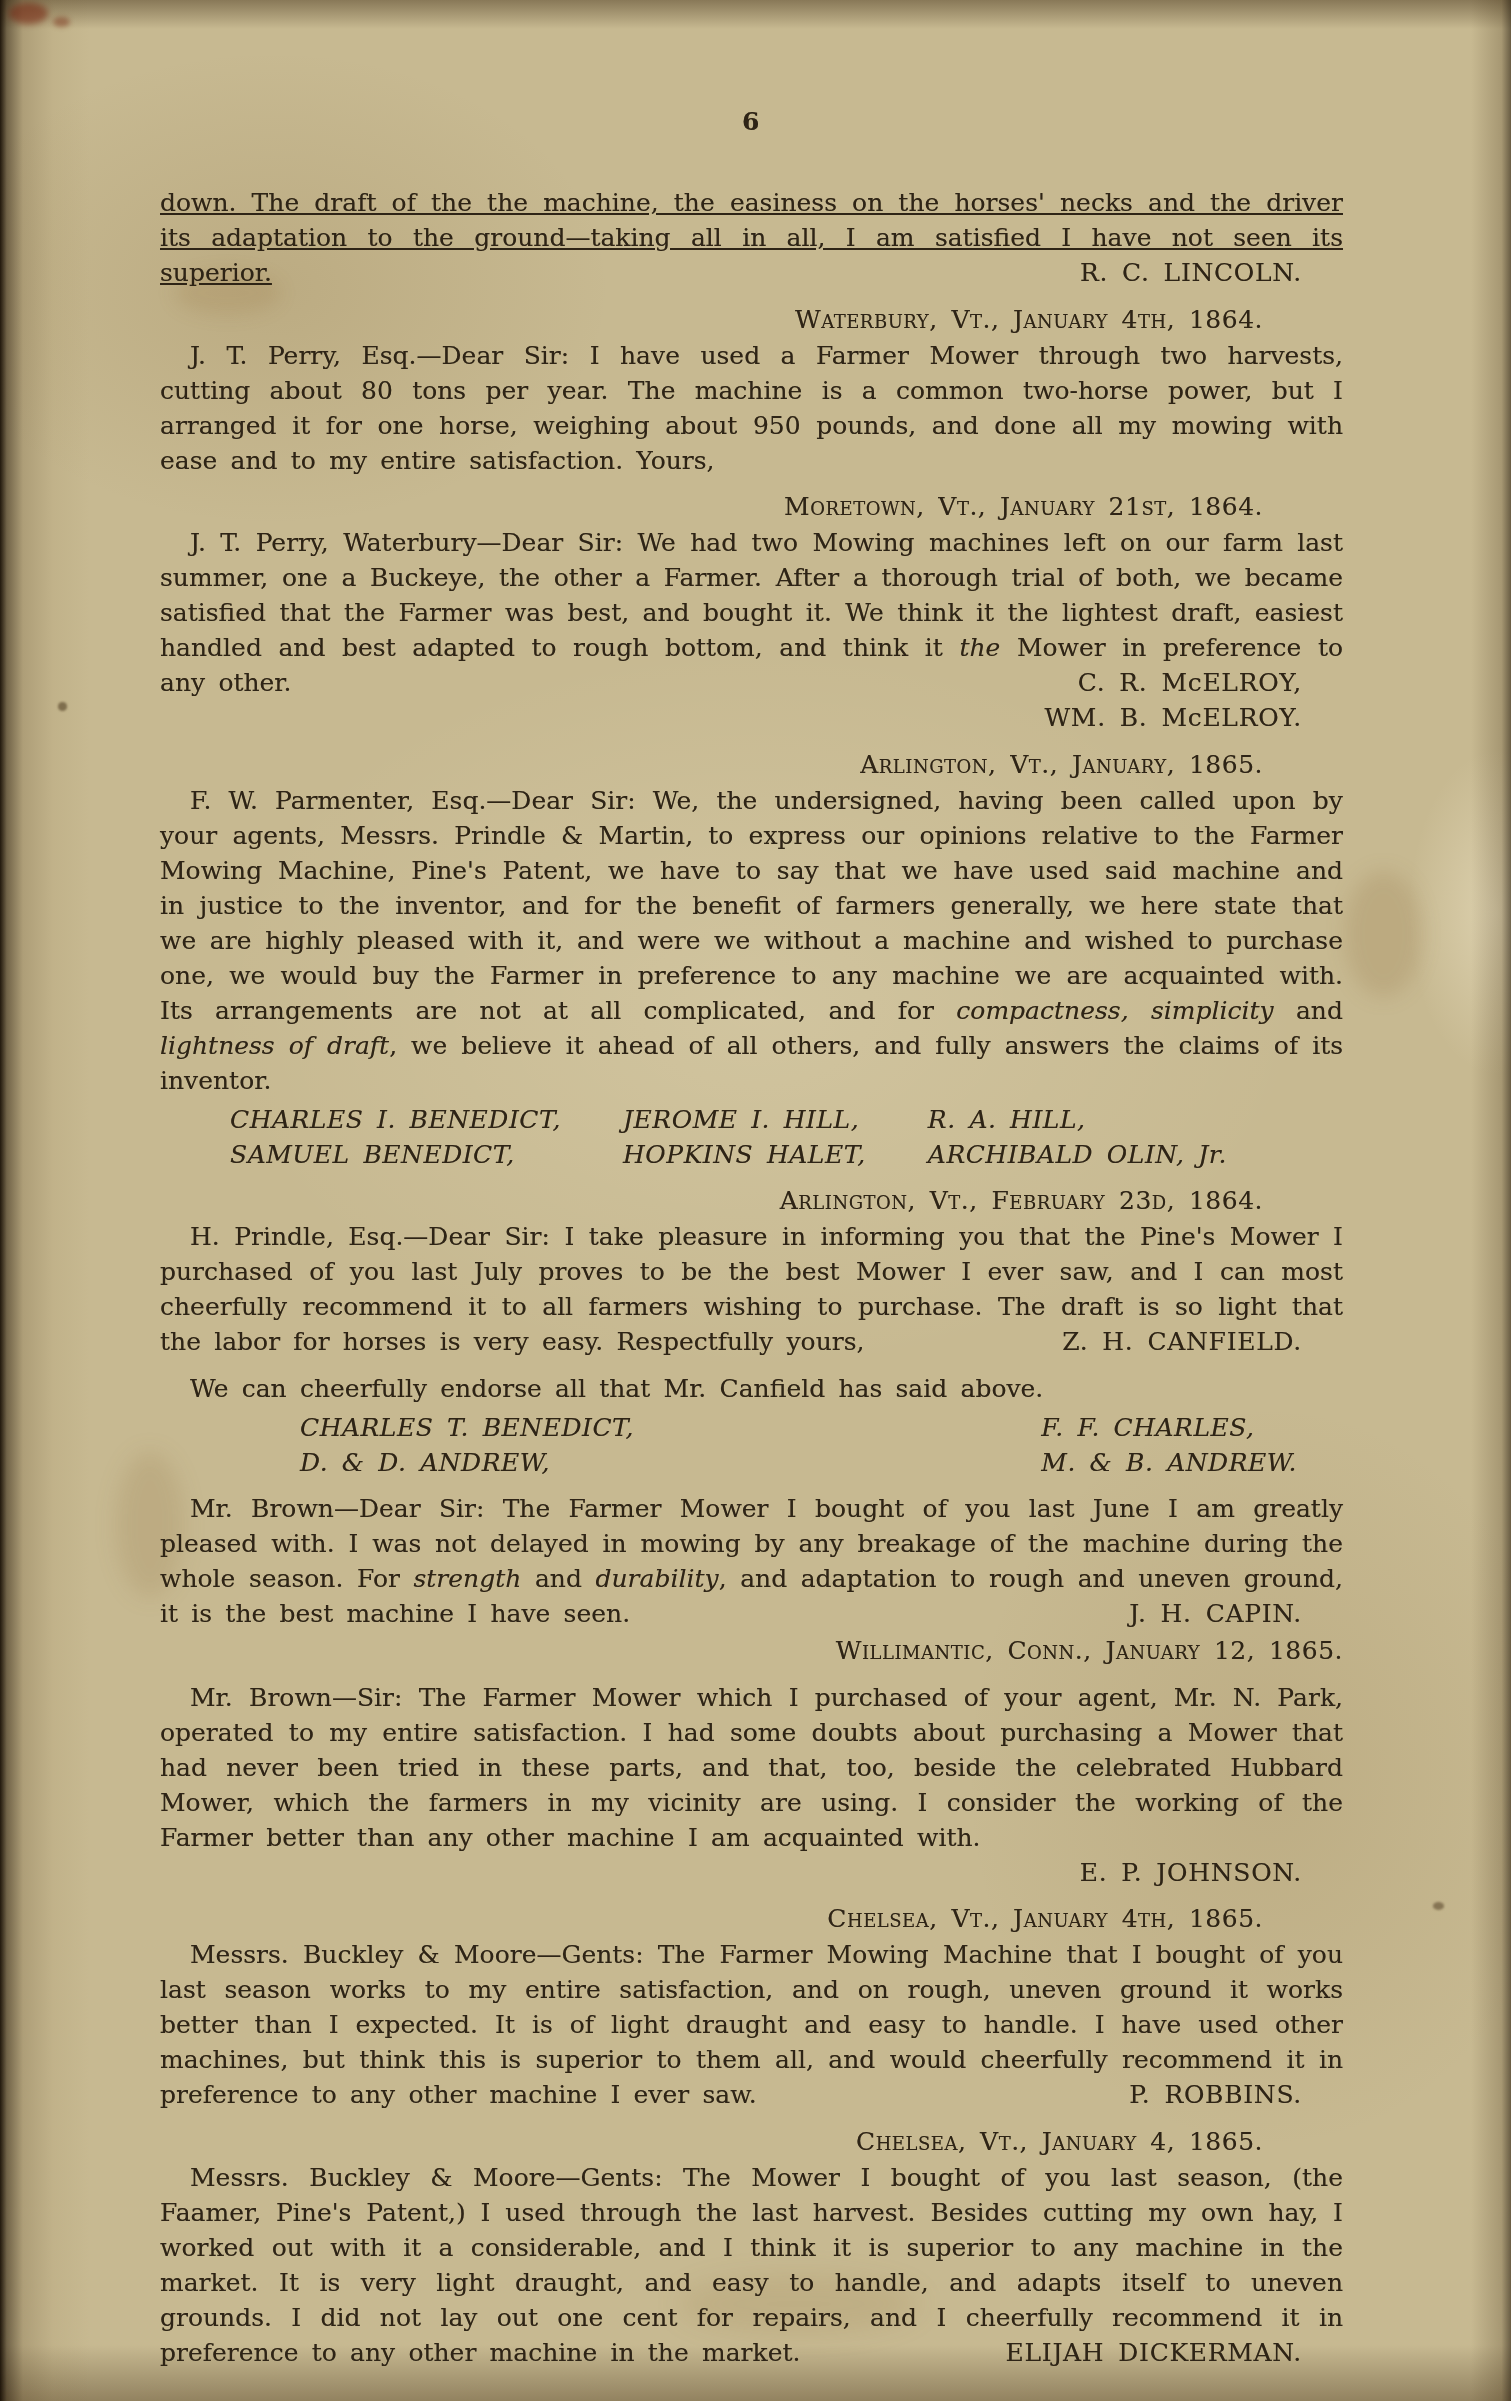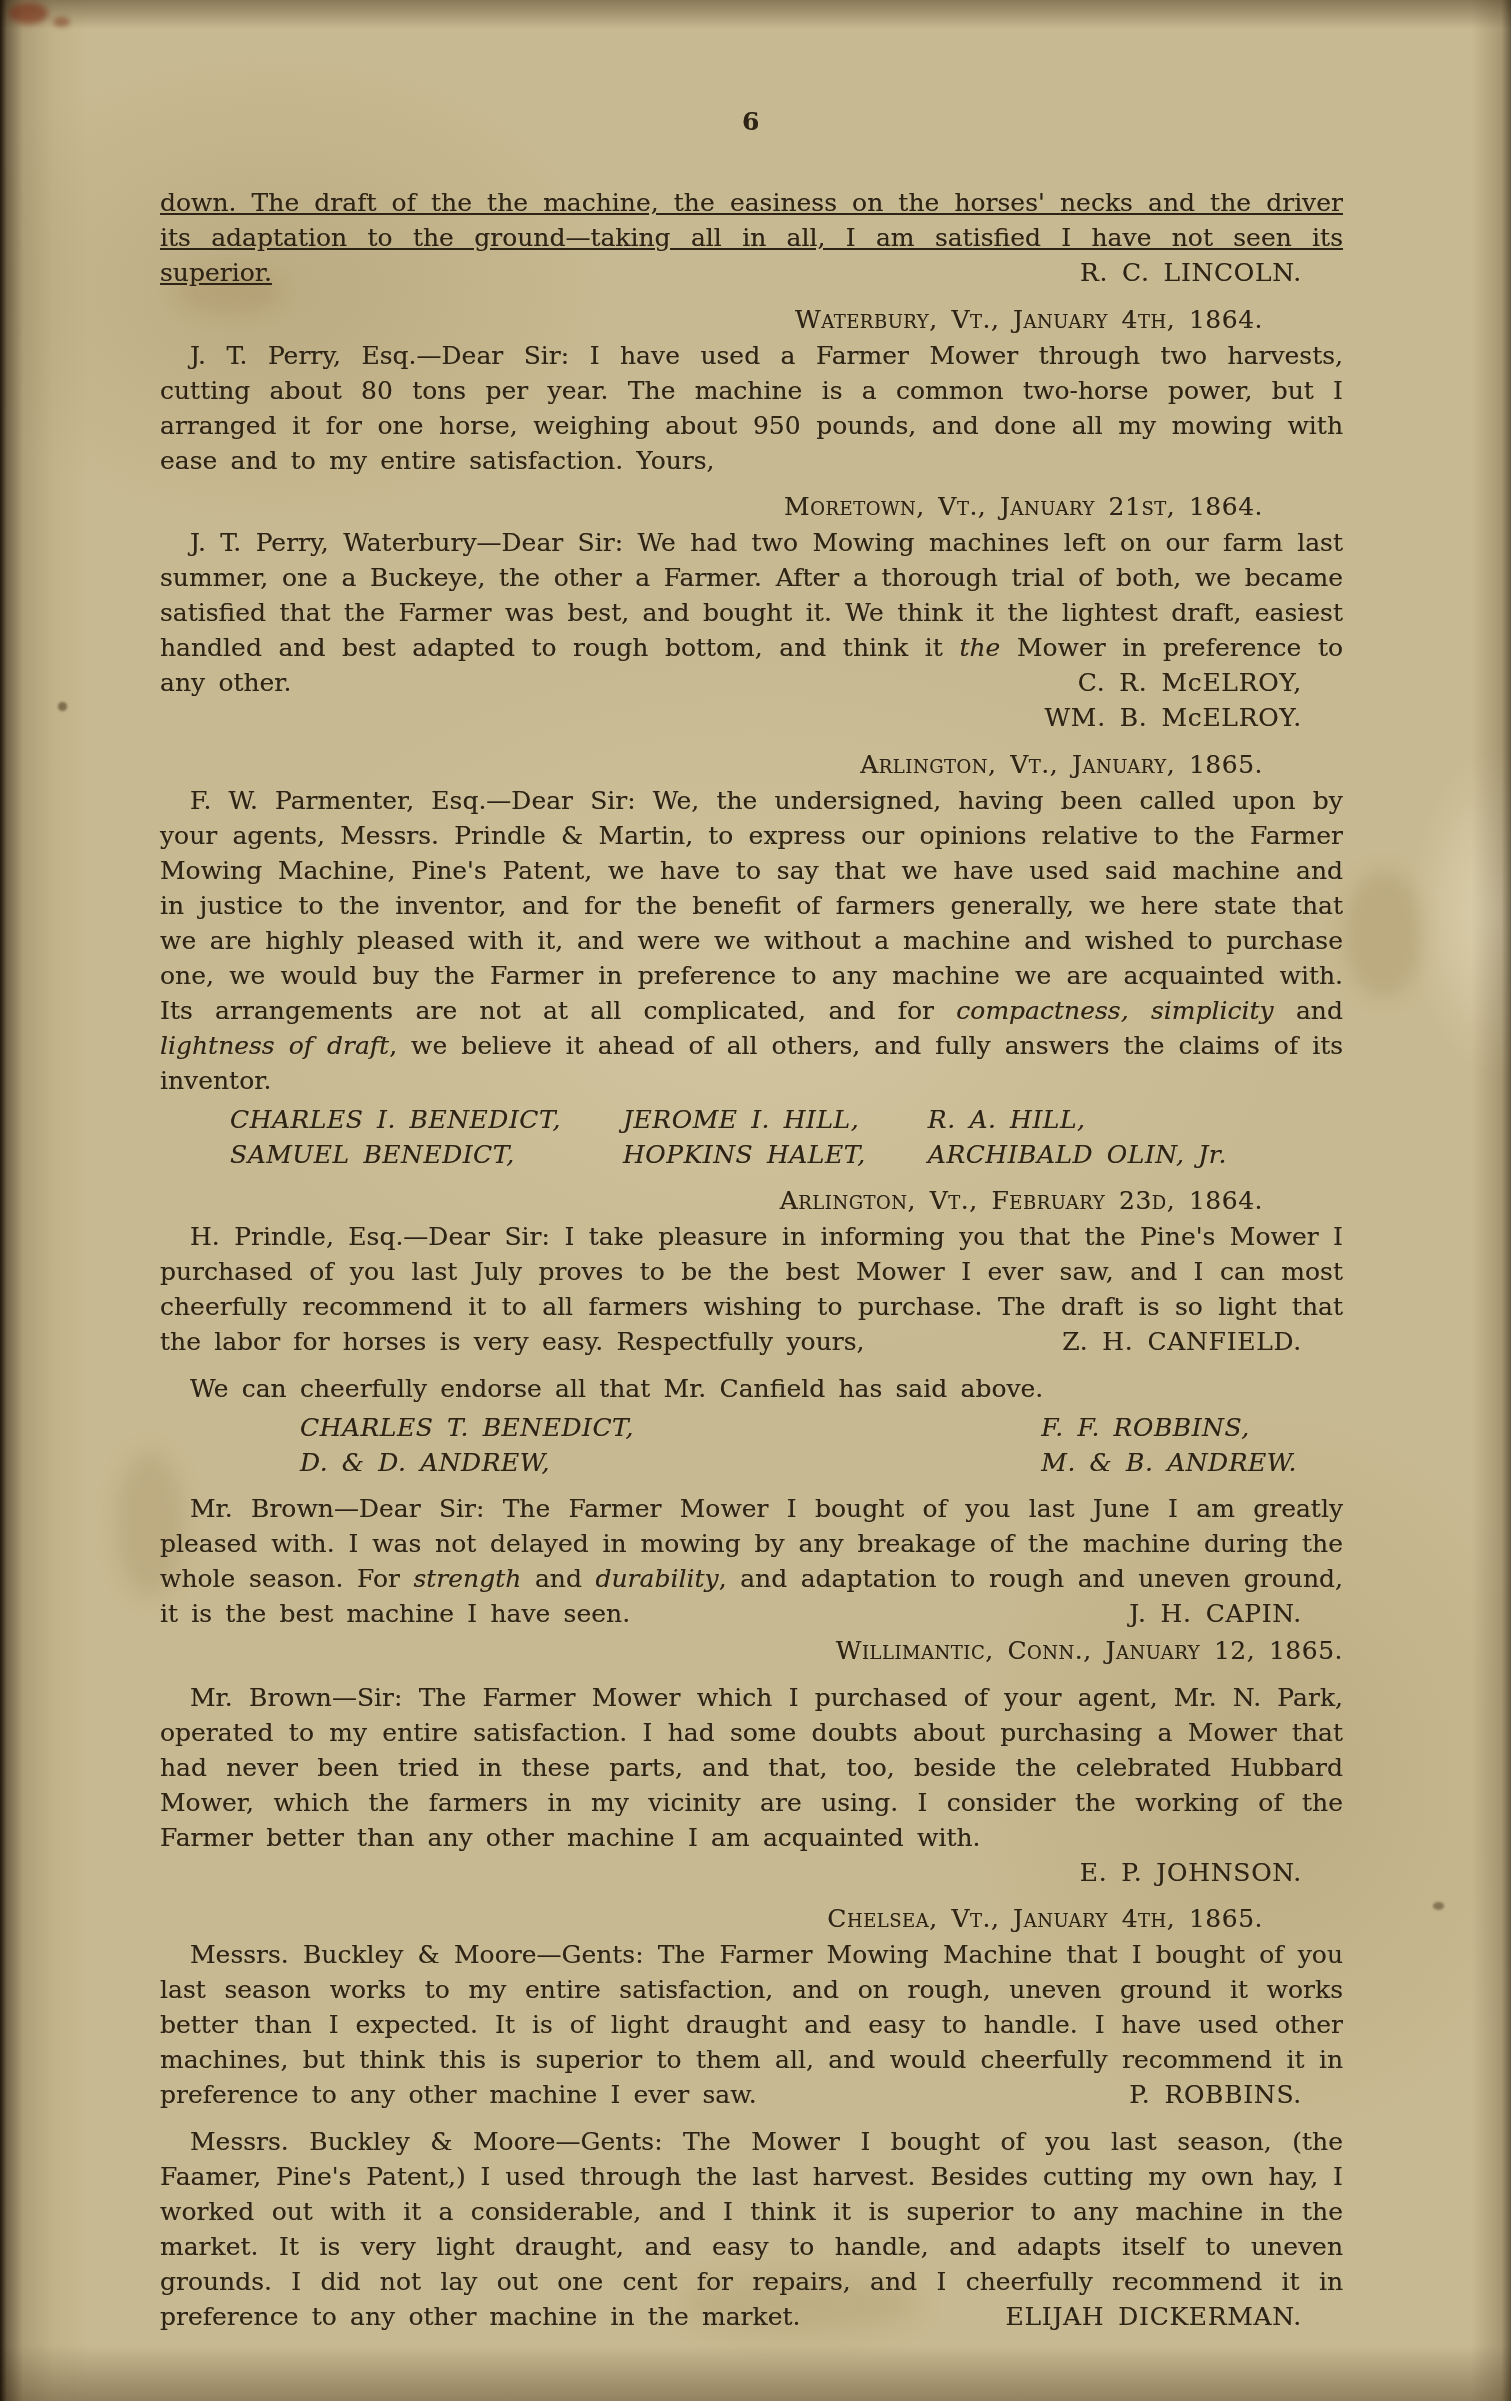--- a/index.html
+++ b/index.html
@@ -147,21 +147,21 @@
   </section>
 
   <section class="letter">
     <p class="body">We can cheerfully endorse all that Mr. Canfield has said above.</p>
     <div class="sig-cols two">
       <div class="sig-col">
         <div>CHARLES T. BENEDICT,</div>
         <div>D. &amp; D. ANDREW,</div>
       </div>
       <div class="sig-col">
-        <div>F. F. ROBBINS,</div>
+        <div>F. F. CHARLES,</div>
         <div>M. &amp; B. ANDREW.</div>
       </div>
     </div>
   </section>
 
   <section class="letter">
     <p class="body"><span>Mr. Brown—Dear Sir: The Farmer Mower I bought of you last June I am greatly pleased with.  I was not delayed in mowing by any breakage of the machine during the whole season.  For </span><em>strength</em><span> and </span><em>durability</em><span>, and adaptation to rough and uneven ground, it is the best machine I have seen.</span></p>
     <div class="sig pull">J. H. CAPIN.</div>
     <div class="dateline-bottom">Willimantic, Conn., January 12, 1865.</div>
   </section>
@@ -171,18 +171,19 @@
     <div class="sig">E. P. JOHNSON.</div>
   </section>
 
   <section class="letter">
     <div class="dateline">Chelsea, Vt., January 4th, 1865.</div>
     <p class="body">Messrs. Buckley &amp; Moore—Gents: The Farmer Mowing Machine that I bought of you last season works to my entire satisfaction, and on rough, uneven ground it works better than I expected.  It is of light draught and easy to handle.  I have used other machines, but think this is superior to them all, and would cheerfully recommend it in preference to any other machine I ever saw.</p>
     <div class="sig pull">P. ROBBINS.</div>
   </section>
 
   <section class="letter">
+    <div class="dateline">Chelsea, Vt., January 4, 1865.</div>
     <p class="body">Messrs. Buckley &amp; Moore—Gents: The Mower I bought of you last season, (the Faamer, Pine's Patent,) I used through the last harvest.  Besides cutting my own hay, I worked out with it a considerable, and I think it is superior to any machine in the market.  It is very light draught, and easy to handle, and adapts itself to uneven grounds.  I did not lay out one cent for repairs, and I cheerfully recommend it in preference to any other machine in the market.</p>
     <div class="sig pull">ELIJAH DICKERMAN.</div>
   </section>
 
 </div>
 
 
 </body></html>

